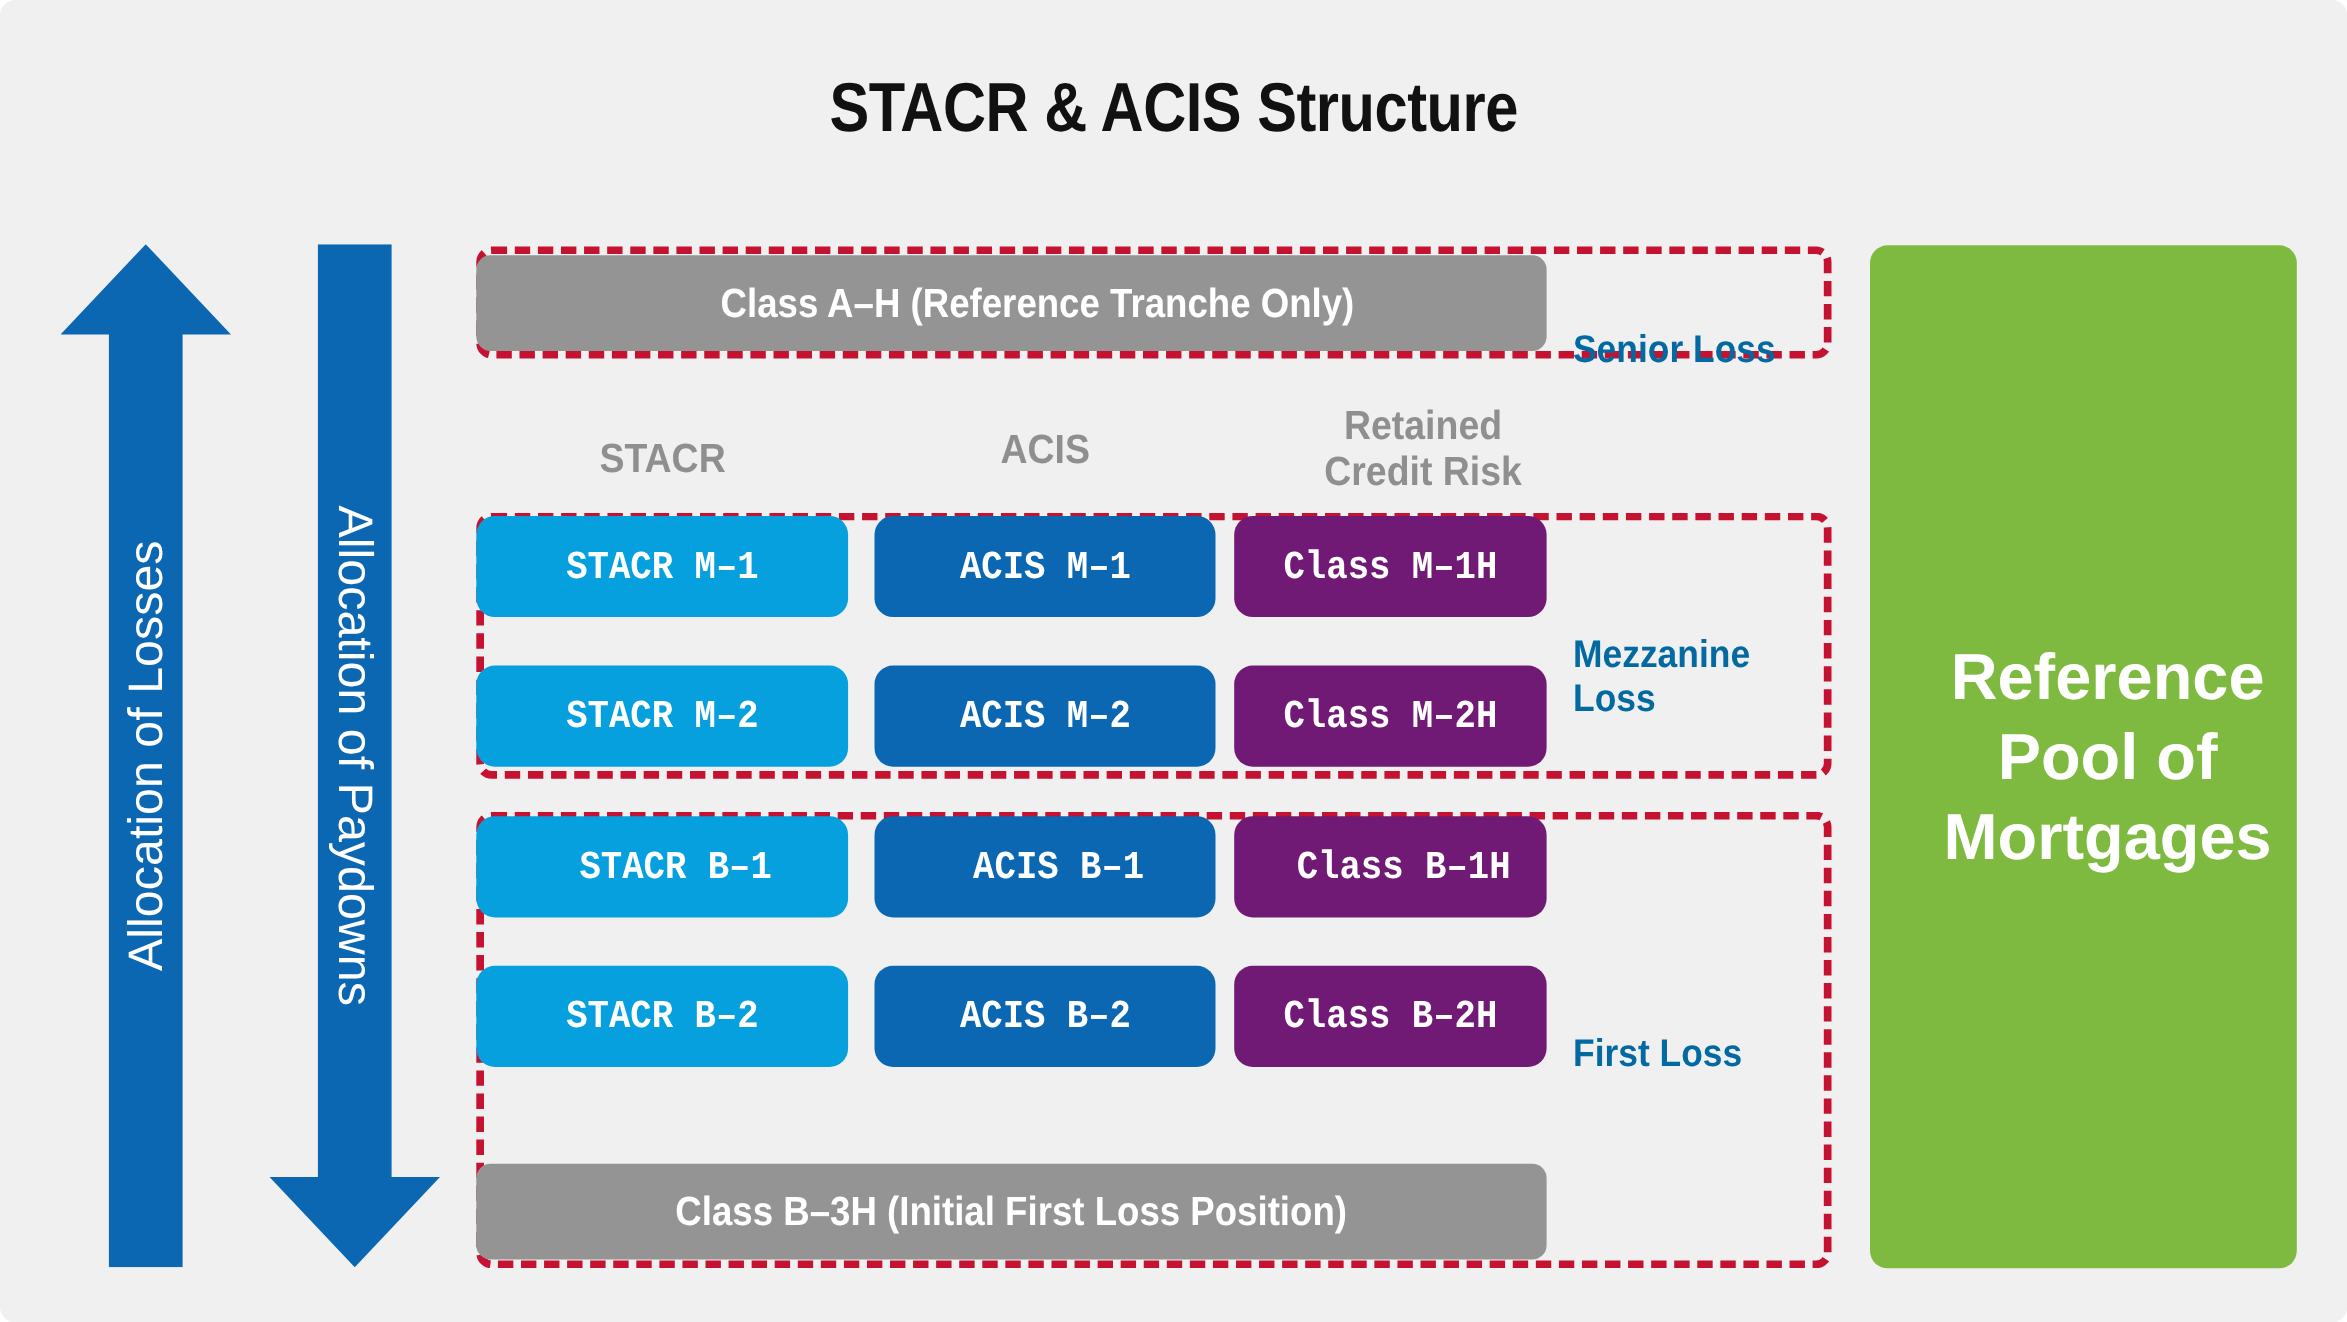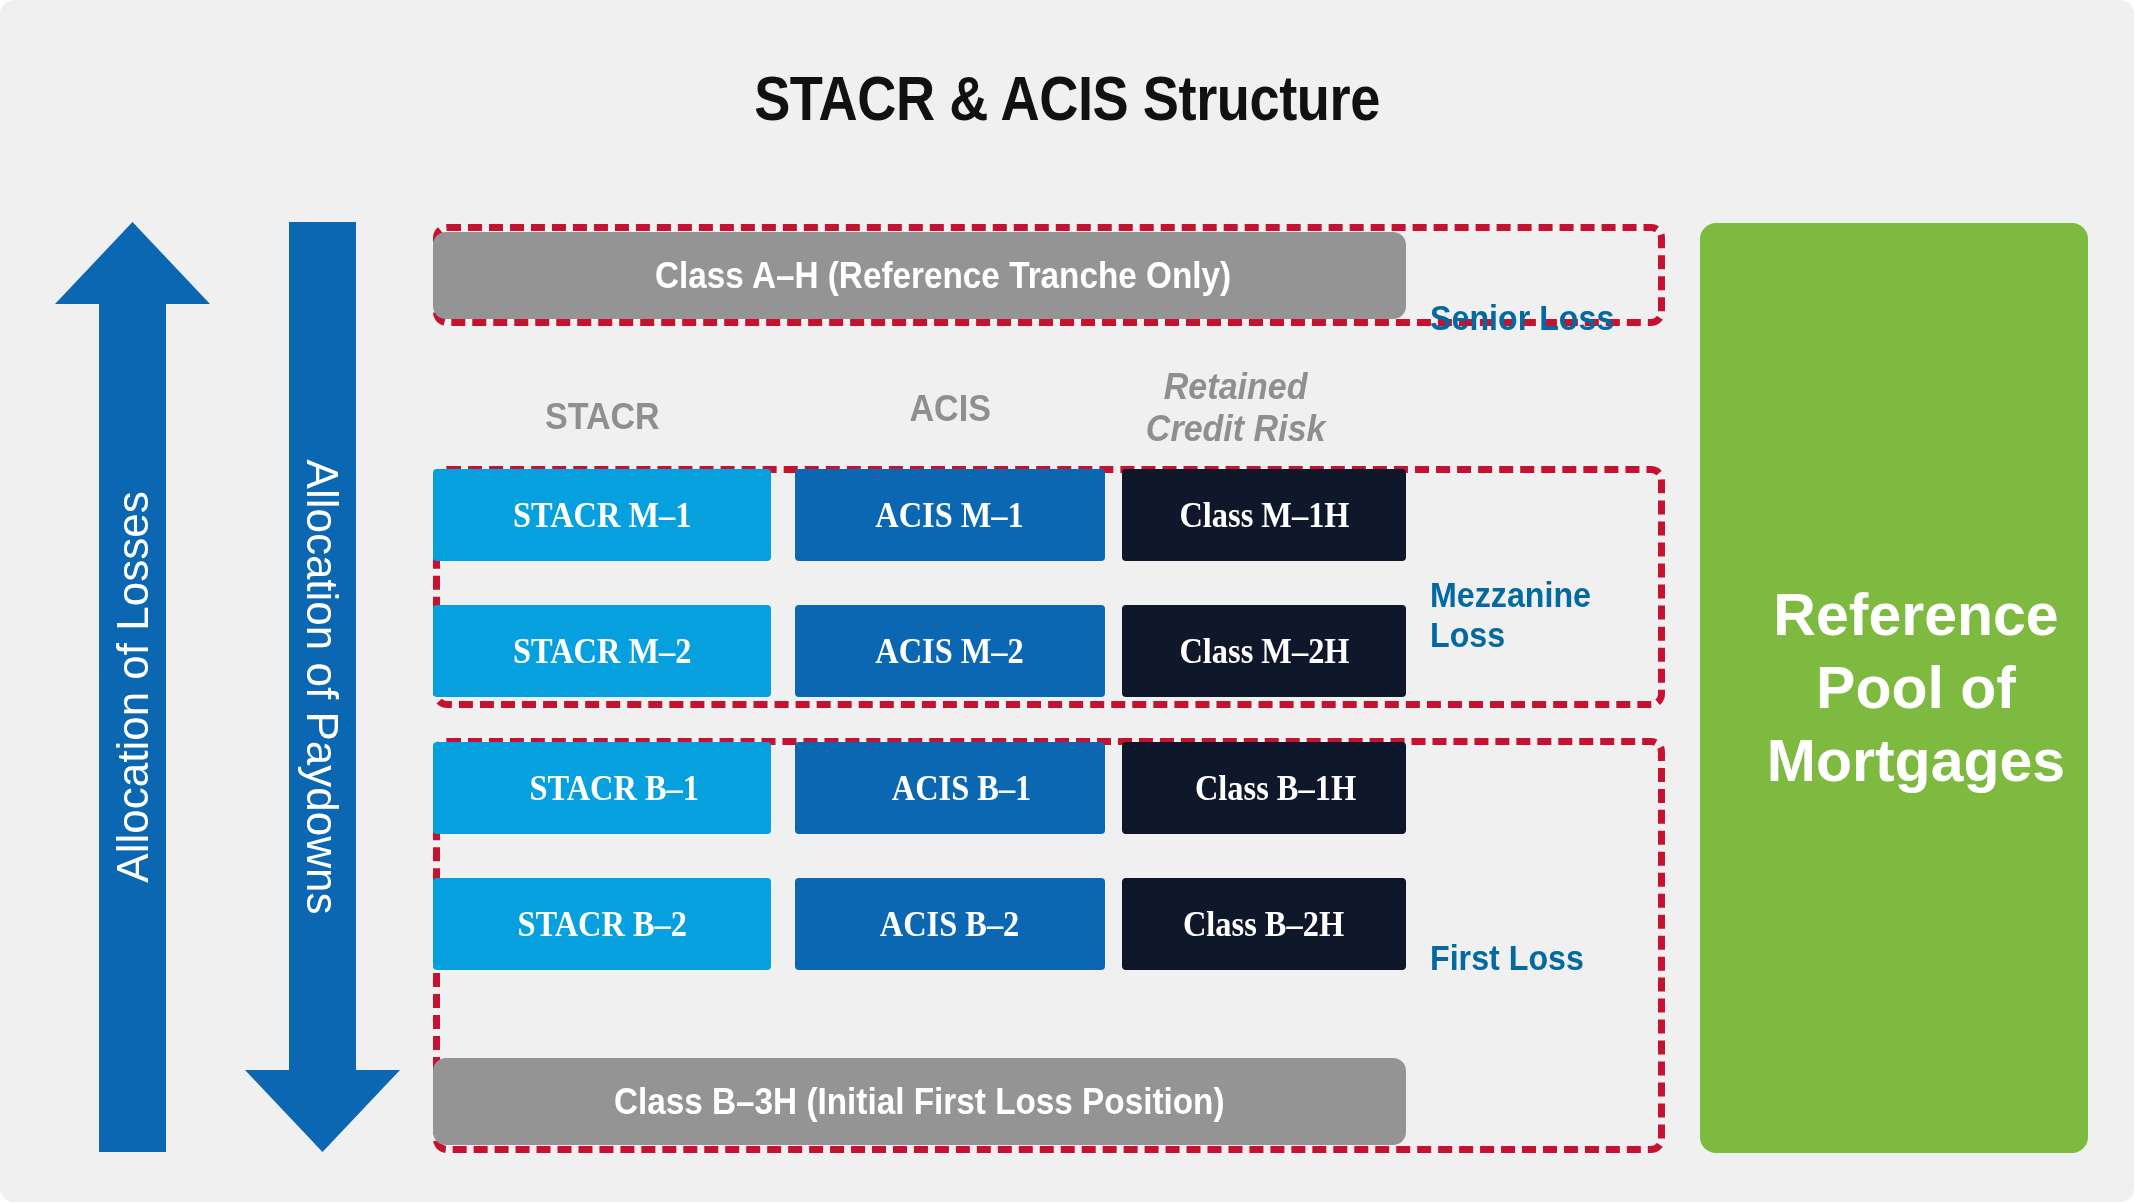--- a/index.html
+++ b/index.html
@@ -64,26 +64,26 @@
     border-radius: 14px;
     box-sizing: border-box;
   }
   #dash-senior    { left: 433px; top: 224px;  width: 1232px; height: 102px; }
   #dash-mezz      { left: 433px; top: 466px;  width: 1232px; height: 242px; }
   #dash-first     { left: 433px; top: 738px;  width: 1232px; height: 415px; }
 
   
   .tranche {
     position: absolute;
-    border-radius: 4px;
+    border-radius: 17px;
     display: flex;
     align-items: center;
     justify-content: center;
     color: #ffffff;
-    font-family: Liberation Serif, serif;
+    font-family: Liberation Mono, monospace;
     font-weight: bold;
     font-size: 36px;
     letter-spacing: 0px;
     box-sizing: border-box;
     white-space: nowrap;
   }
   .tranche span { transform: scaleX(0.90); display: inline-block; }
 
   .wide-bar {
     position: absolute;
@@ -110,36 +110,36 @@
   .col-class { left: 1122px; width: 284px; }
 
   
   .row-m1 { top: 469px; height: 92px; }
   .row-m2 { top: 605px; height: 92px; }
   .row-b1 { top: 742px; height: 92px; padding-left: 24px; }
   .row-b2 { top: 878px; height: 92px; }
 
   .c-stacr { background: #06a0de; }
   .c-acis  { background: #0b67b2; }
-  .c-class { background: #0f172a; align-items: center; }
+  .c-class { background: #701a75; align-items: center; }
 
   
   .col-head {
     position: absolute;
     color: #8f8f8f;
     font-family: "Liberation Sans", sans-serif;
     font-weight: bold;
     font-size: 37px;
     text-align: center;
     line-height: 42px;
   }
   .col-head span { display: inline-block; transform: scaleX(0.92); }
   #head-stacr { left: 433px;  top: 396px; width: 338px; }
   #head-acis  { left: 795px;  top: 388px; width: 310px; }
-  #head-class { left: 1094px; top: 366px; width: 284px; font-style: italic; }
+  #head-class { left: 1152px; top: 366px; width: 284px; }
 
   
   .loss-label {
     position: absolute;
     color: #0369a1;
     font-family: "Liberation Sans", sans-serif;
     font-weight: bold;
     font-size: 35px;
     line-height: 40px;
     white-space: pre-line;

